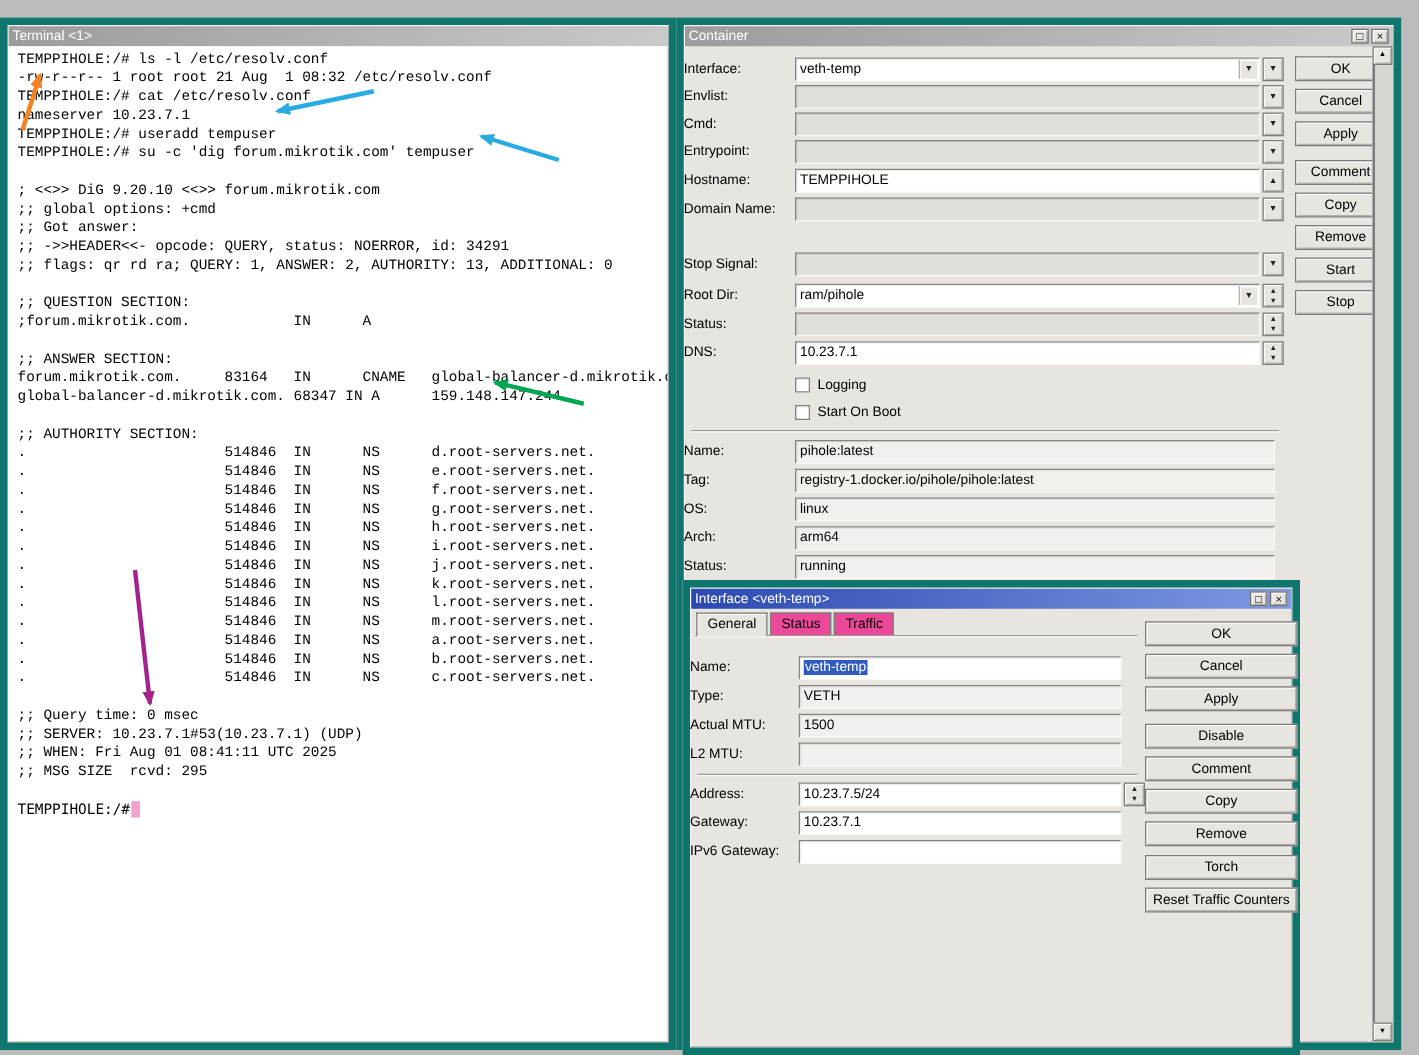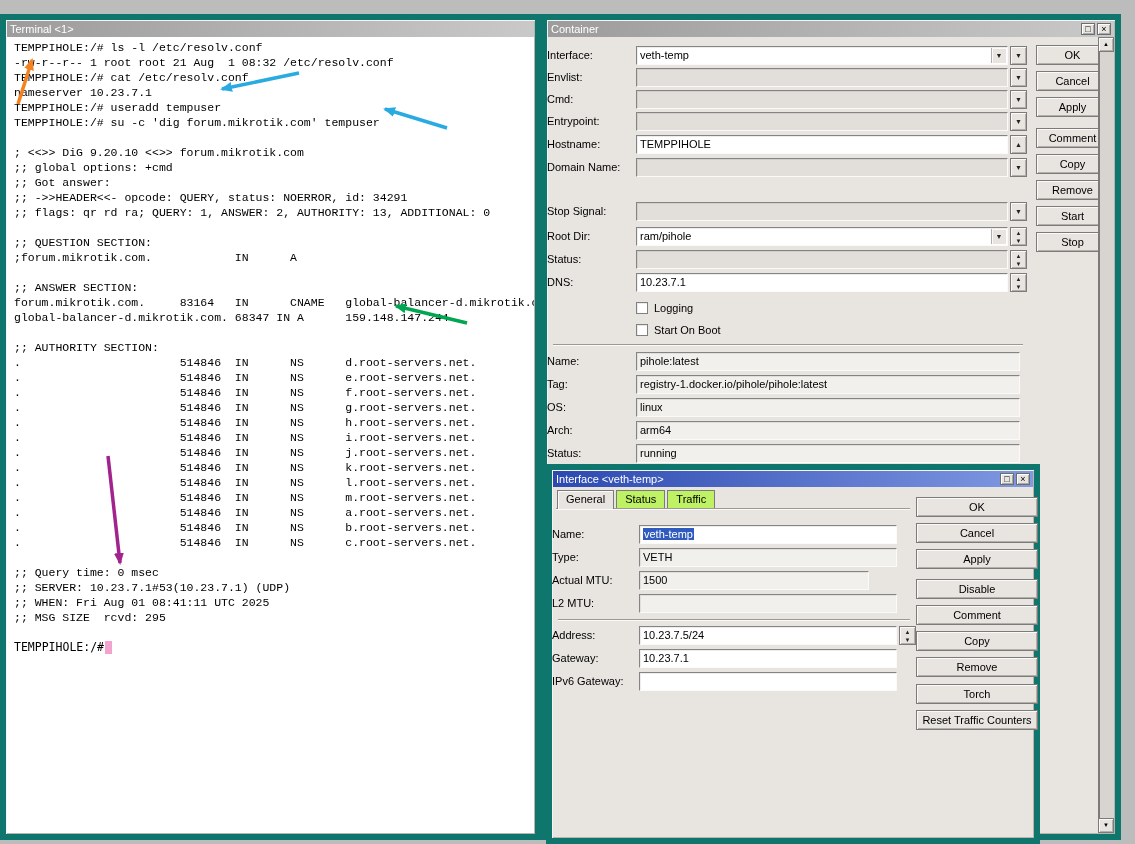--- a/index.html
+++ b/index.html
@@ -57,21 +57,21 @@
   .scrollbar { position:absolute; right:1px; top:17px; bottom:1px; width:16px; background:#d8d5d0; }
   .sb-btn { position:absolute; left:0; width:16px; height:15px; background:#e8e5e1; border:1px solid #7b7b7b;
             box-shadow: inset 1px 1px 0 #fbfaf8, inset -1px -1px 0 #b3afaa;
             font-size:6px; line-height:13px; text-align:center; }
   .sb-up { top:0; } .sb-down { bottom:0; }
   .sb-thumb { position:absolute; left:0; top:15px; bottom:15px; background:#e8e5e1;
               border:1px solid #7b7b7b; box-shadow: inset 1px 1px 0 #fbfaf8, inset -1px -1px 0 #b3afaa; }
 
   
   .tabs { position:absolute; left:5px; top:20px; height:19px; display:flex; }
-  .tab { padding:2px 8px 0 8px; font-size:11px; background:#bef264; border:1px solid #7b7b7b;
+  .tab { padding:2px 8px 0 8px; font-size:11px; background:#ec4899; border:1px solid #7b7b7b;
          border-bottom:none; margin-right:2px; height:18px; }
   .tab.active { background:#e8e5e1; height:19px; position:relative; z-index:2;
                 box-shadow: inset 1px 1px 0 #fbfaf8; }
   .tabline { position:absolute; left:4px; top:38px; width:354px; height:2px;
              border-top:1px solid #9c9893; border-bottom:1px solid #fbfaf8; }
 
   .sel { background:#2e5bbd; color:#fff; padding:0 1px; }
 
   .arrows { position:absolute; left:0; top:0; z-index:5; pointer-events:none; }
   #terminal-window { z-index:1; }
@@ -287,21 +287,21 @@
       <div class="field" style="left:87px; width:258px">
         <span class="sel">veth-temp</span>
       </div>
     </div>
     <div class="row" style="top:78px">
       <span class="lbl" style="width:80px">Type:</span>
       <div class="field flat" style="left:87px; width:258px"><span>VETH</span></div>
     </div>
     <div class="row" style="top:101px">
       <span class="lbl" style="width:80px">Actual MTU:</span>
-      <div class="field flat" style="left:87px; width:230px"><span>1500</span></div>
+      <div class="field flat" style="left:87px; width:258px"><span>1500</span></div>
     </div>
     <div class="row" style="top:124px">
       <span class="lbl" style="width:80px">L2 MTU:</span>
       <div class="field flat" style="left:87px; width:258px"><span></span></div>
     </div>
 
     <div class="sep" style="top:149px; left:6px; width:352px;"></div>
 
     <div class="row" style="top:156px">
       <span class="lbl" style="width:80px">Address:</span>

